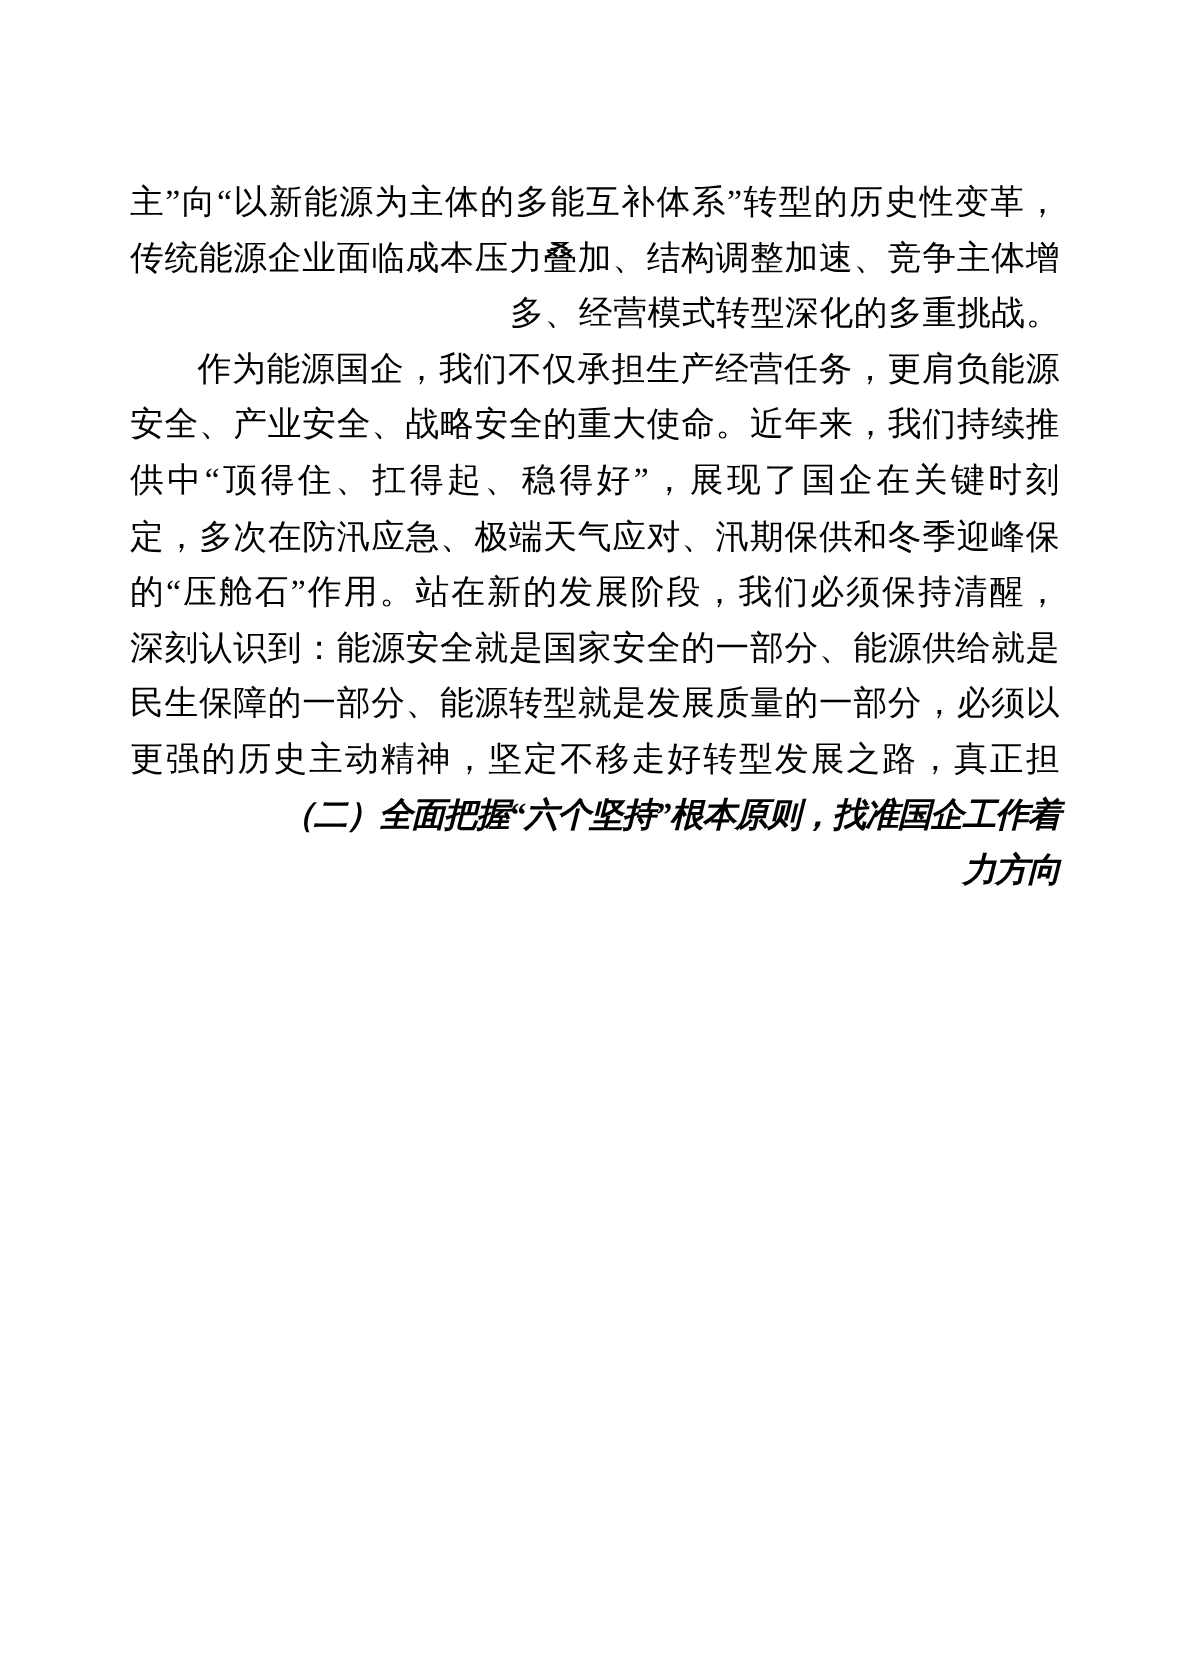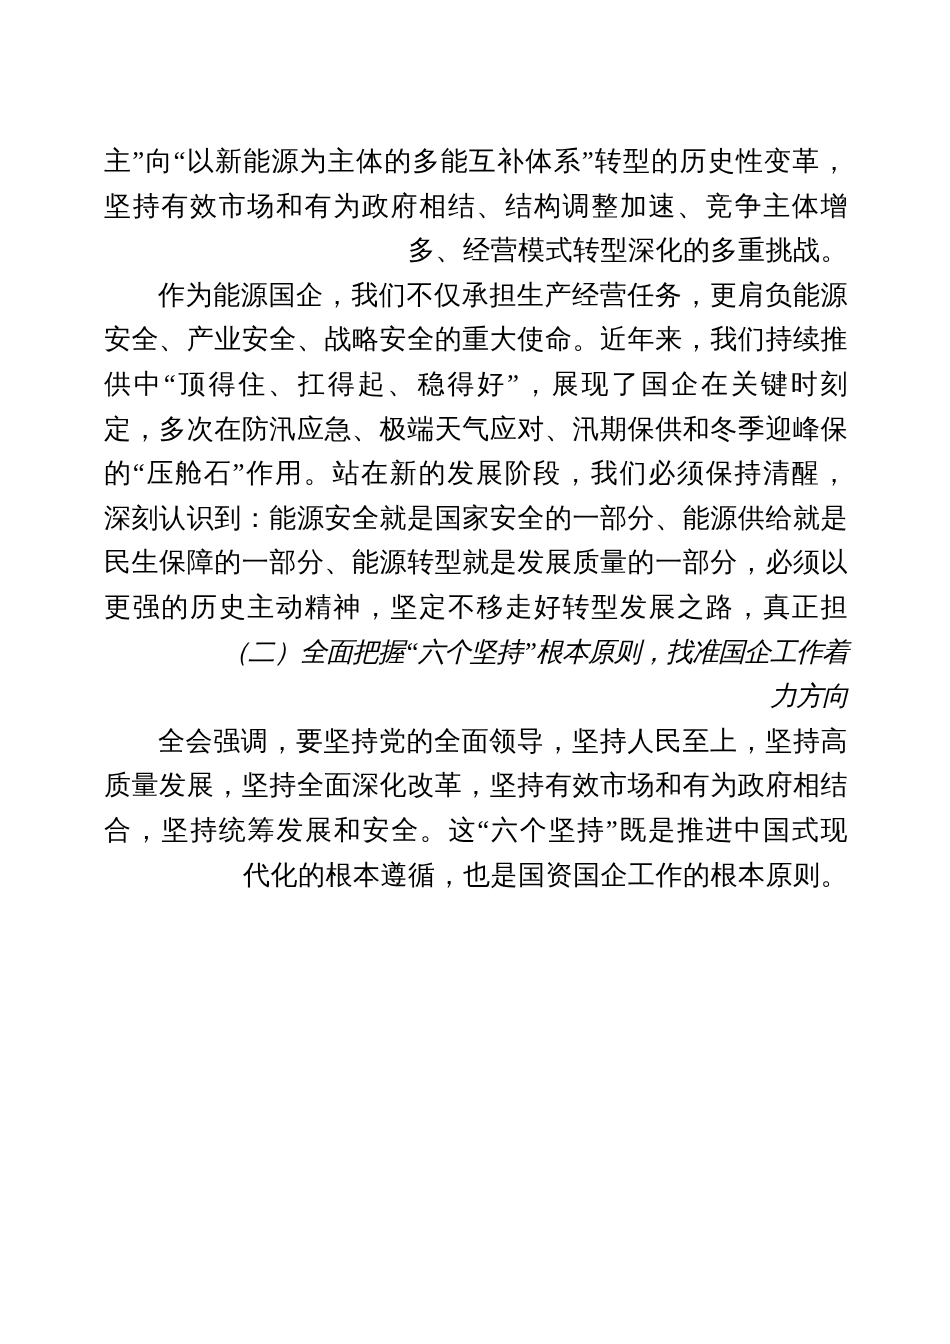--- a/index.html
+++ b/index.html
@@ -45,46 +45,41 @@
     text-align: justify;
     text-align-last: justify;
     text-justify: inter-character;
   }
   .line.indent {
     text-indent: 2em;
   }
   .heading .line {
     font-style: italic;
     letter-spacing: -1px;
+    font-weight: bold;
   }
 </style>
 </head>
 <body>
 
 <div class="page">
   <main class="text-area">
       <div class="block paragraph">
         <div class="line j">主”向“以新能源为主体的多能互补体系”转型的历史性变革，</div>
-        <div class="line j">坚持有效市场和有为政府相结、结构调整加速、竞争主体增</div>
+        <div class="line j">传统能源企业面临成本压力叠加、结构调整加速、竞争主体增</div>
         <div class="line">多、经营模式转型深化的多重挑战。</div>
       </div>
       <div class="block paragraph">
         <div class="line j indent">作为能源国企，我们不仅承担生产经营任务，更肩负能源</div>
         <div class="line j">安全、产业安全、战略安全的重大使命。近年来，我们持续推</div>
         <div class="line j">供中“顶得住、扛得起、稳得好”，展现了国企在关键时刻</div>
         <div class="line j">定，多次在防汛应急、极端天气应对、汛期保供和冬季迎峰保</div>
         <div class="line j">的“压舱石”作用。站在新的发展阶段，我们必须保持清醒，</div>
         <div class="line j">深刻认识到：能源安全就是国家安全的一部分、能源供给就是</div>
         <div class="line j">民生保障的一部分、能源转型就是发展质量的一部分，必须以</div>
         <div class="line j">更强的历史主动精神，坚定不移走好转型发展之路，真正担</div>
       </div>
       <div class="block heading">
         <div class="line indent">（二）全面把握“六个坚持”根本原则，找准国企工作着</div>
         <div class="line">力方向</div>
       </div>
-      <div class="block paragraph">
-        <div class="line j indent">全会强调，要坚持党的全面领导，坚持人民至上，坚持高</div>
-        <div class="line j">质量发展，坚持全面深化改革，坚持有效市场和有为政府相结</div>
-        <div class="line j">合，坚持统筹发展和安全。这“六个坚持”既是推进中国式现</div>
-        <div class="line">代化的根本遵循，也是国资国企工作的根本原则。</div>
-      </div>
     </main>
 </div>
 
 </body></html>

